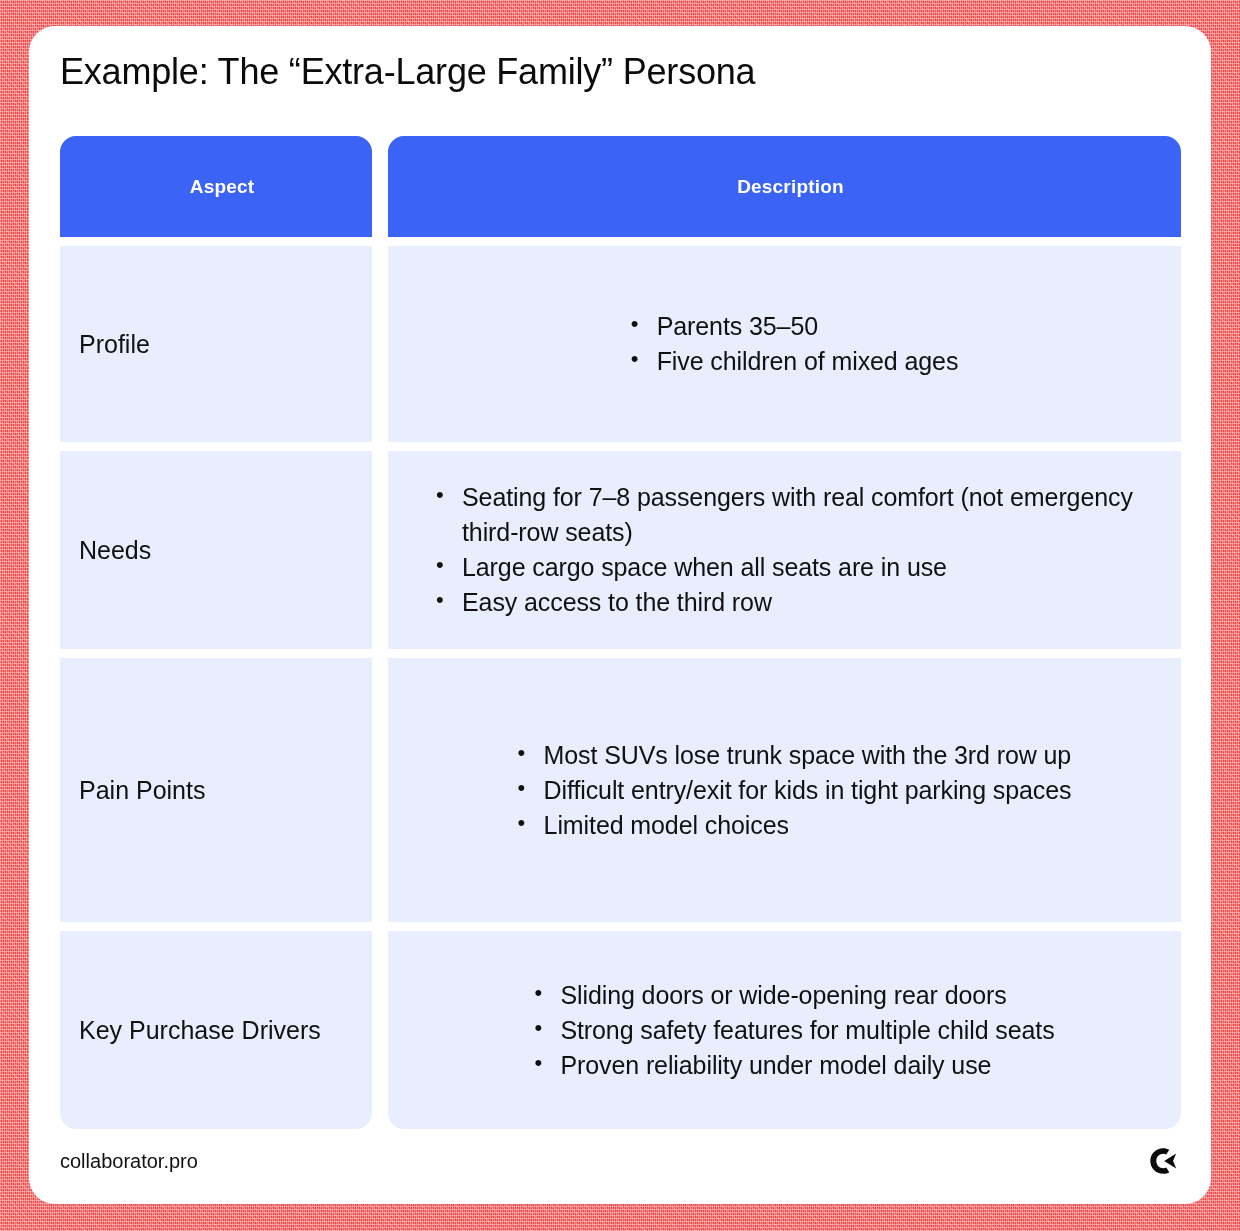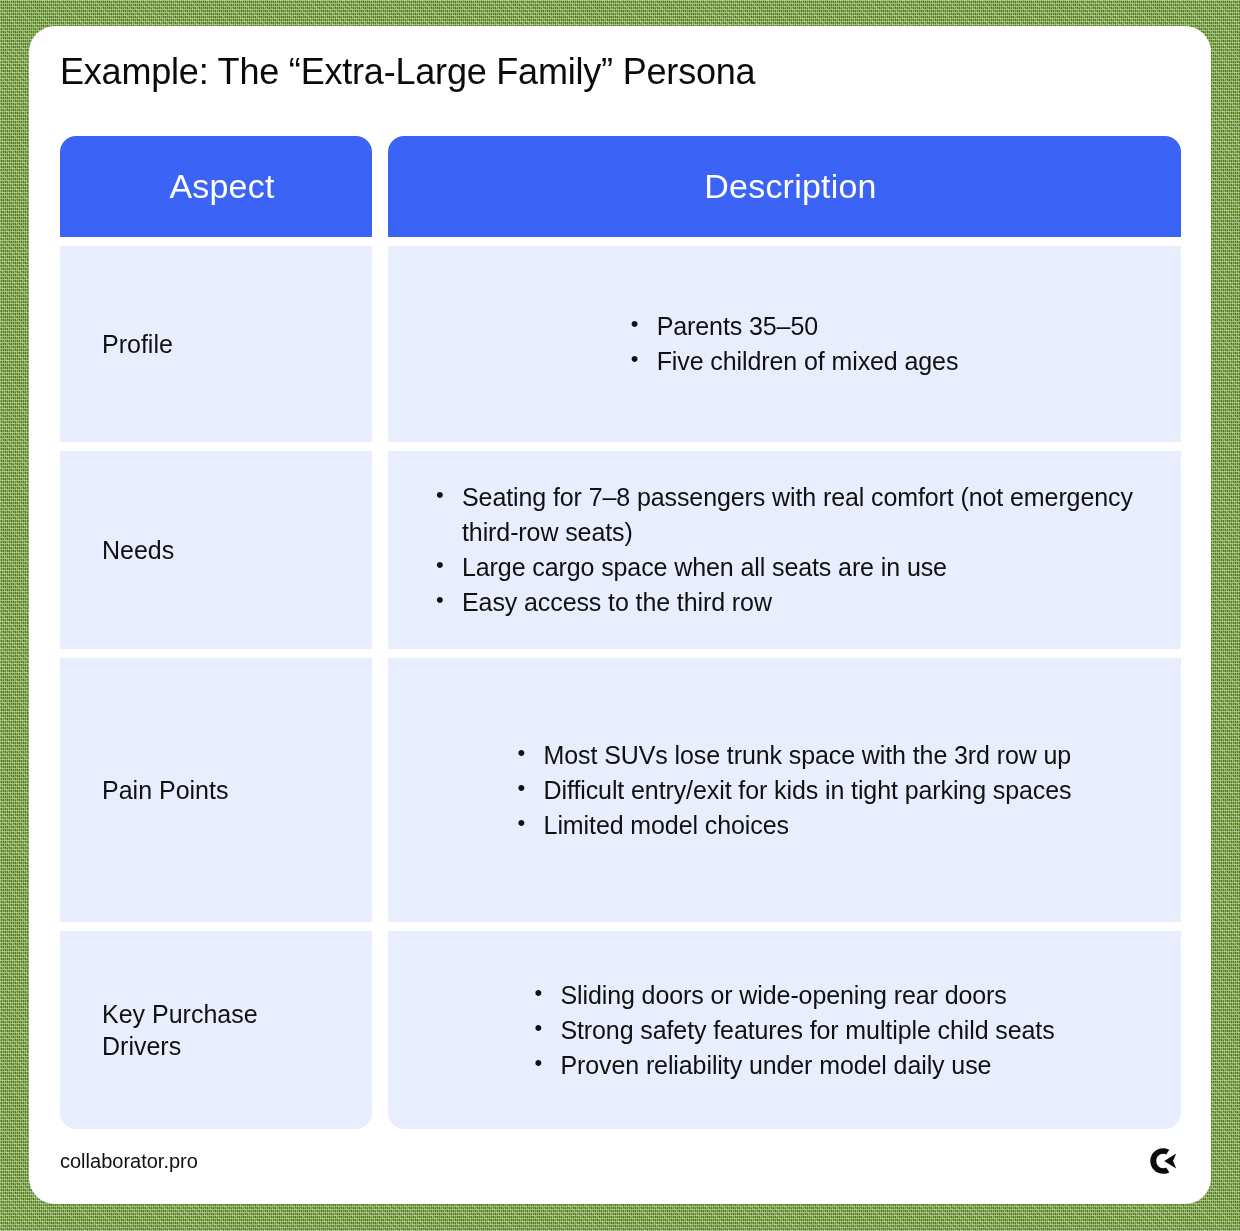--- a/index.html
+++ b/index.html
@@ -11,21 +11,21 @@
     width: 1240px;
     height: 1231px;
     font-family: "Liberation Sans", sans-serif;
     overflow: hidden;
   }
 
   
   #frame {
     position: absolute;
     inset: 0;
-    background: #4d7c0f;
+    background: #ef4444;
     overflow: hidden;
   }
   #frame .noise {
     position: absolute;
     inset: 0;
     opacity: .75;
     background-image:
       repeating-linear-gradient(0deg,  rgba(255,255,255,.55) 0 1px, rgba(0,0,0,0) 1px 3px),
       repeating-linear-gradient(90deg, rgba(255,255,255,.45) 0 1px, rgba(0,0,0,0) 1px 2px),
       repeating-linear-gradient(45deg, rgba(255,255,255,.30) 0 1px, rgba(0,0,0,0) 1px 4px);
@@ -69,21 +69,21 @@
     margin-bottom: 9px;
   }
   .row:last-child { margin-bottom: 0; }
 
   .cell-aspect {
     width: 312px;
     flex: 0 0 312px;
     box-sizing: border-box;
     display: flex;
     align-items: center;
-    padding: 0 42px;
+    padding: 0 19px;
   }
   .cell-desc {
     flex: 1 1 auto;
     box-sizing: border-box;
     display: flex;
     align-items: center;
     padding: 0 28px 0 48px;
     justify-content: center;
   }
 
@@ -91,22 +91,22 @@
   .row-header .cell-aspect,
   .row-header .cell-desc {
     background: #3b63f6;
     border-radius: 16px 16px 0 0;
     height: 101px;
     justify-content: center;
     padding: 0;
   }
   .header-label {
     color: #ffffff;
-    font-size: 34px;
-    font-weight: 400;
+    font-size: 19px;
+    font-weight: 700;
     letter-spacing: .2px;
     margin-left: 12px;
   }
 
   
   .row-body .cell-aspect,
   .row-body .cell-desc {
     background: #e8eefd;
   }
   .row-body:last-child .cell-aspect,

